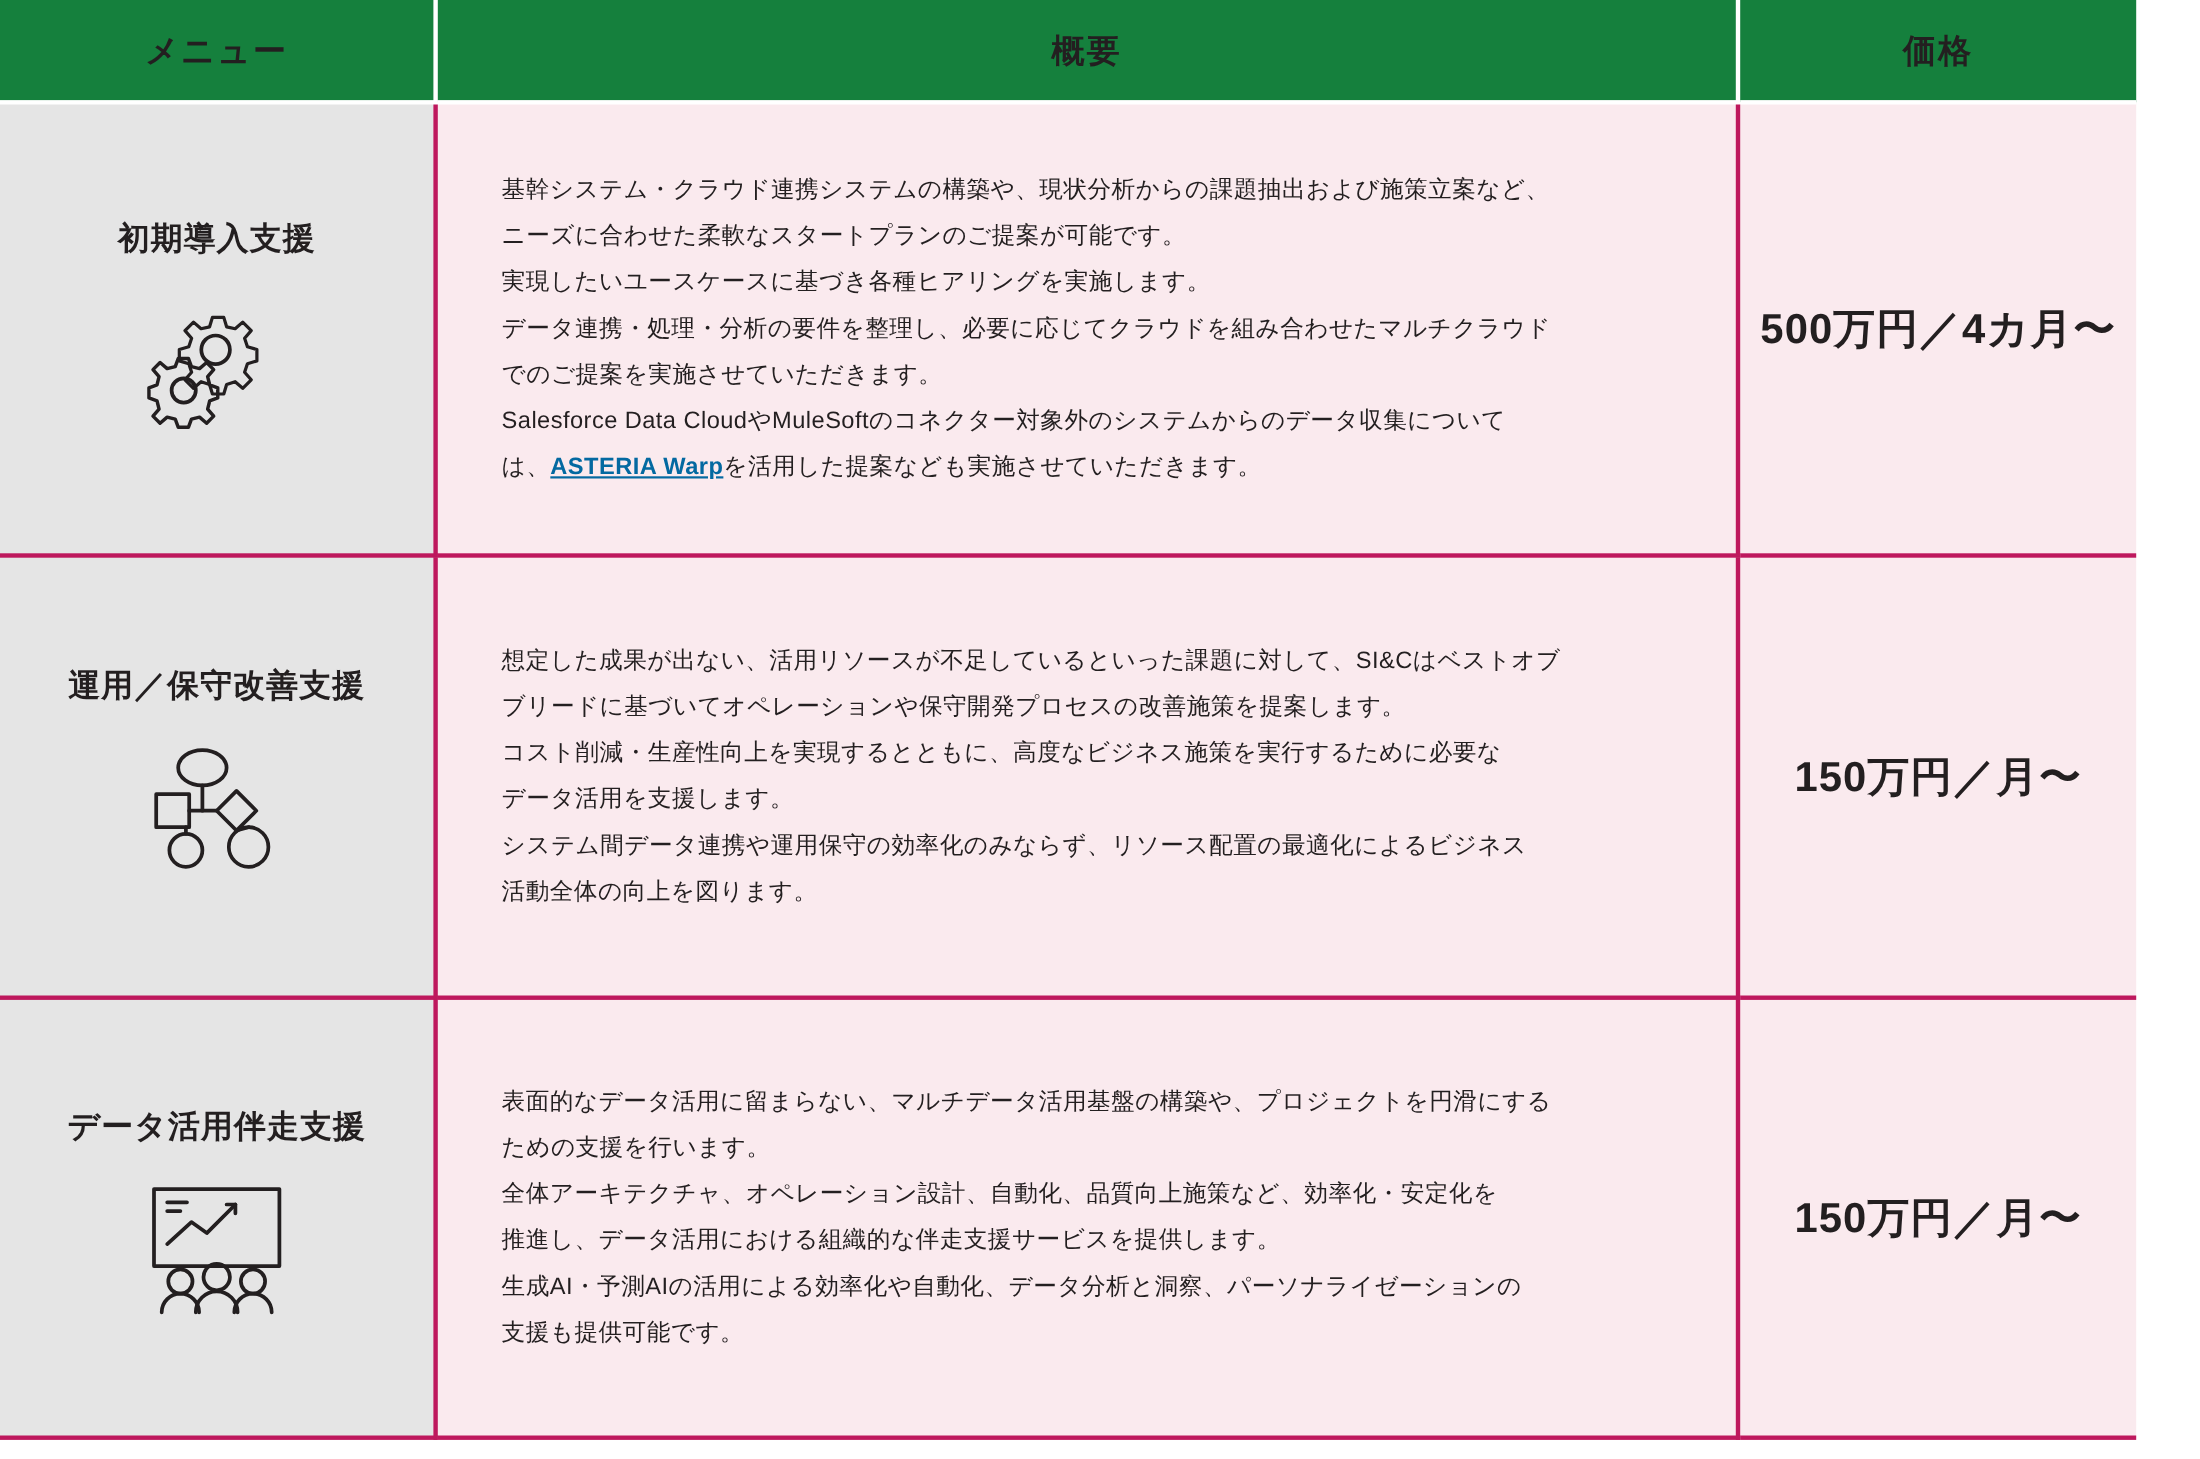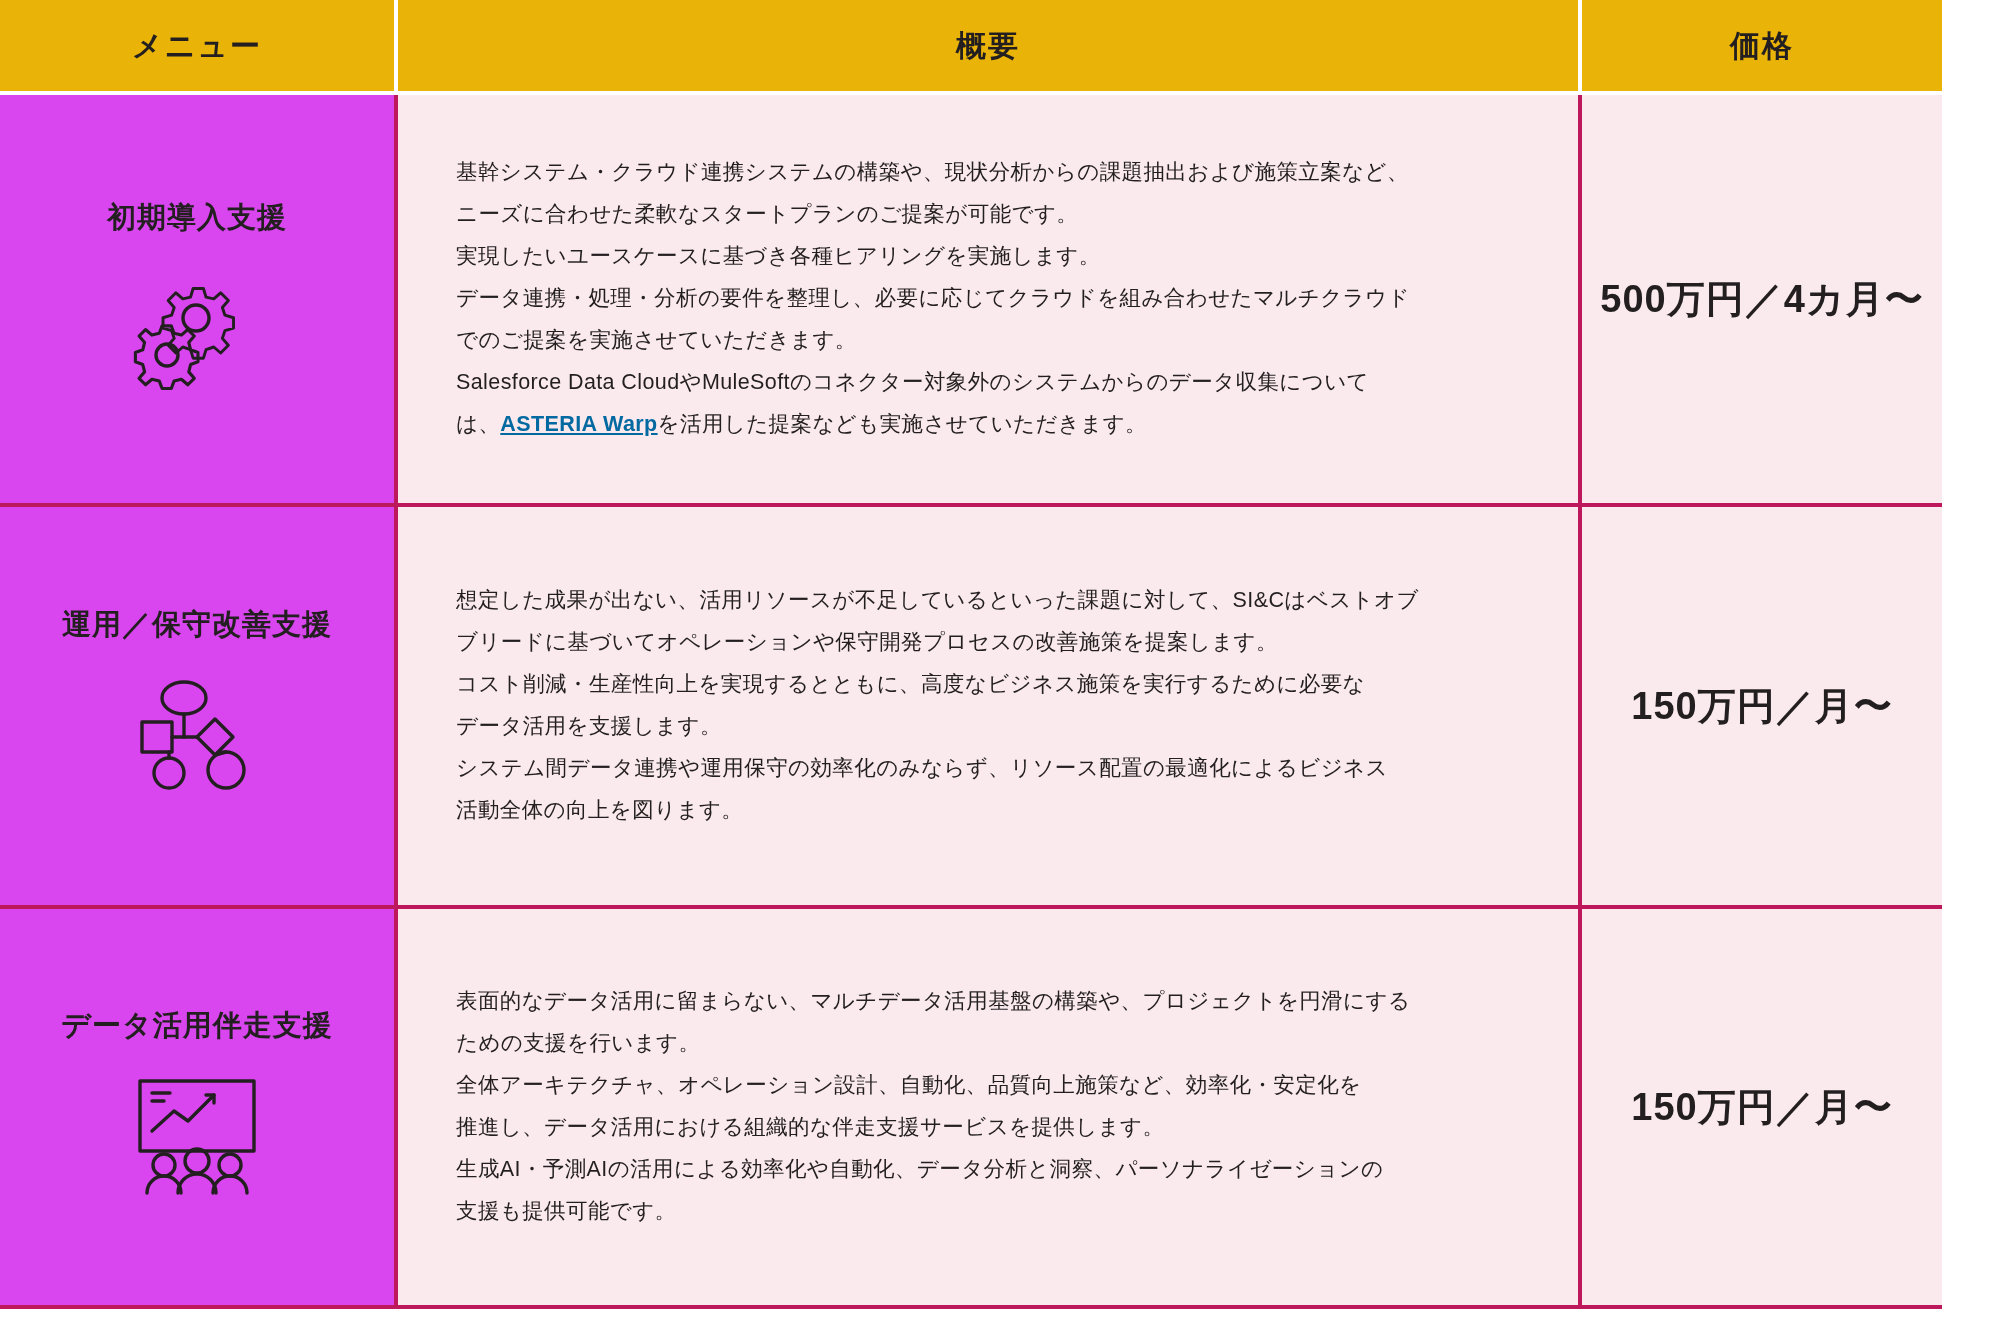--- a/index.html
+++ b/index.html
@@ -19,41 +19,41 @@
     table-layout: fixed;
     margin: 0;
   }
 
   .pricing-table col.col-menu  { width: 396px; }
   .pricing-table col.col-desc  { width: 1184px; }
   .pricing-table col.col-price { width: 362px; }
 
   
   thead th {
-    background: #eab308;
+    background: #15803d;
     font-size: 30px;
     font-weight: 700;
     letter-spacing: 2px;
     padding: 26px 0 24px;
     text-align: center;
     vertical-align: middle;
     border: 4px solid #ffffff;
     border-top: none;
     color: #231f20;
   }
   thead th.th-menu  { border-left: none; }
   thead th.th-price { border-right: none; }
 
   
   tbody td {
     border: 4px solid #be185d;
     vertical-align: middle;
   }
   tbody td.cell-menu {
-    background: #d946ef;
+    background: #e5e5e5;
     text-align: center;
     padding: 40px 10px 46px;
     border-left: none;
   }
   tbody td.cell-desc {
     background: #faeaee;
     padding: 36px 52px 36px 58px;
     vertical-align: middle;
   }
   tbody td.cell-price {

